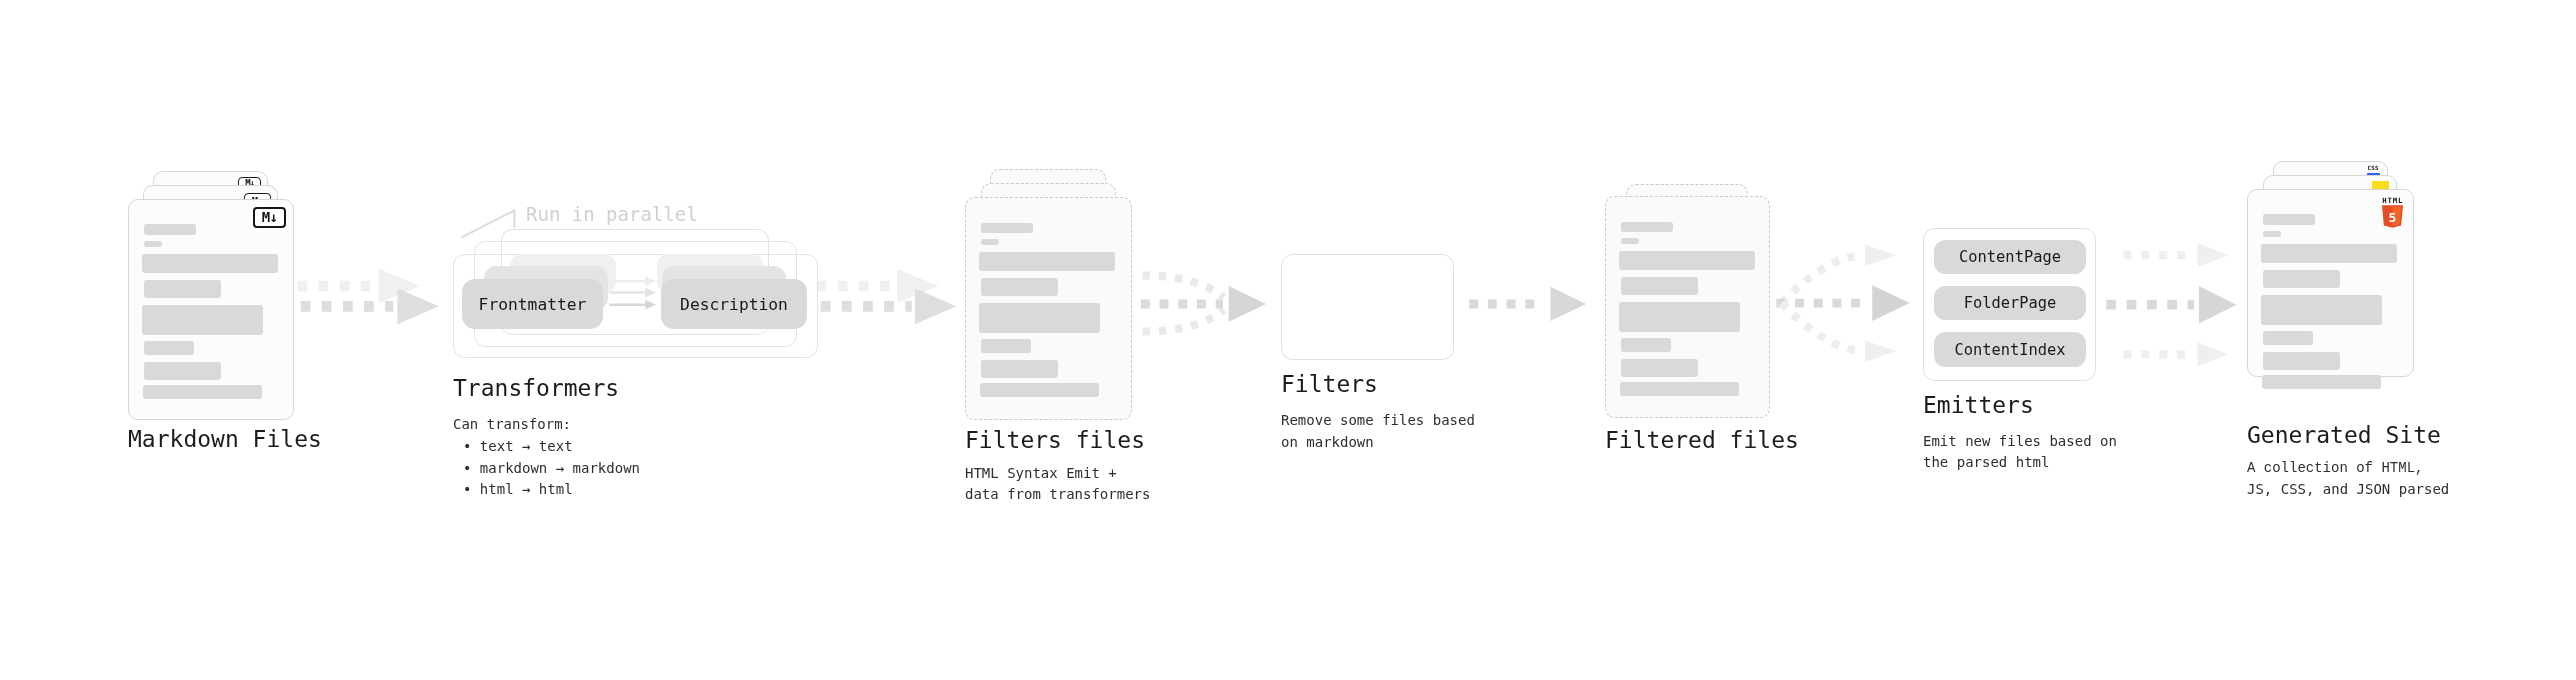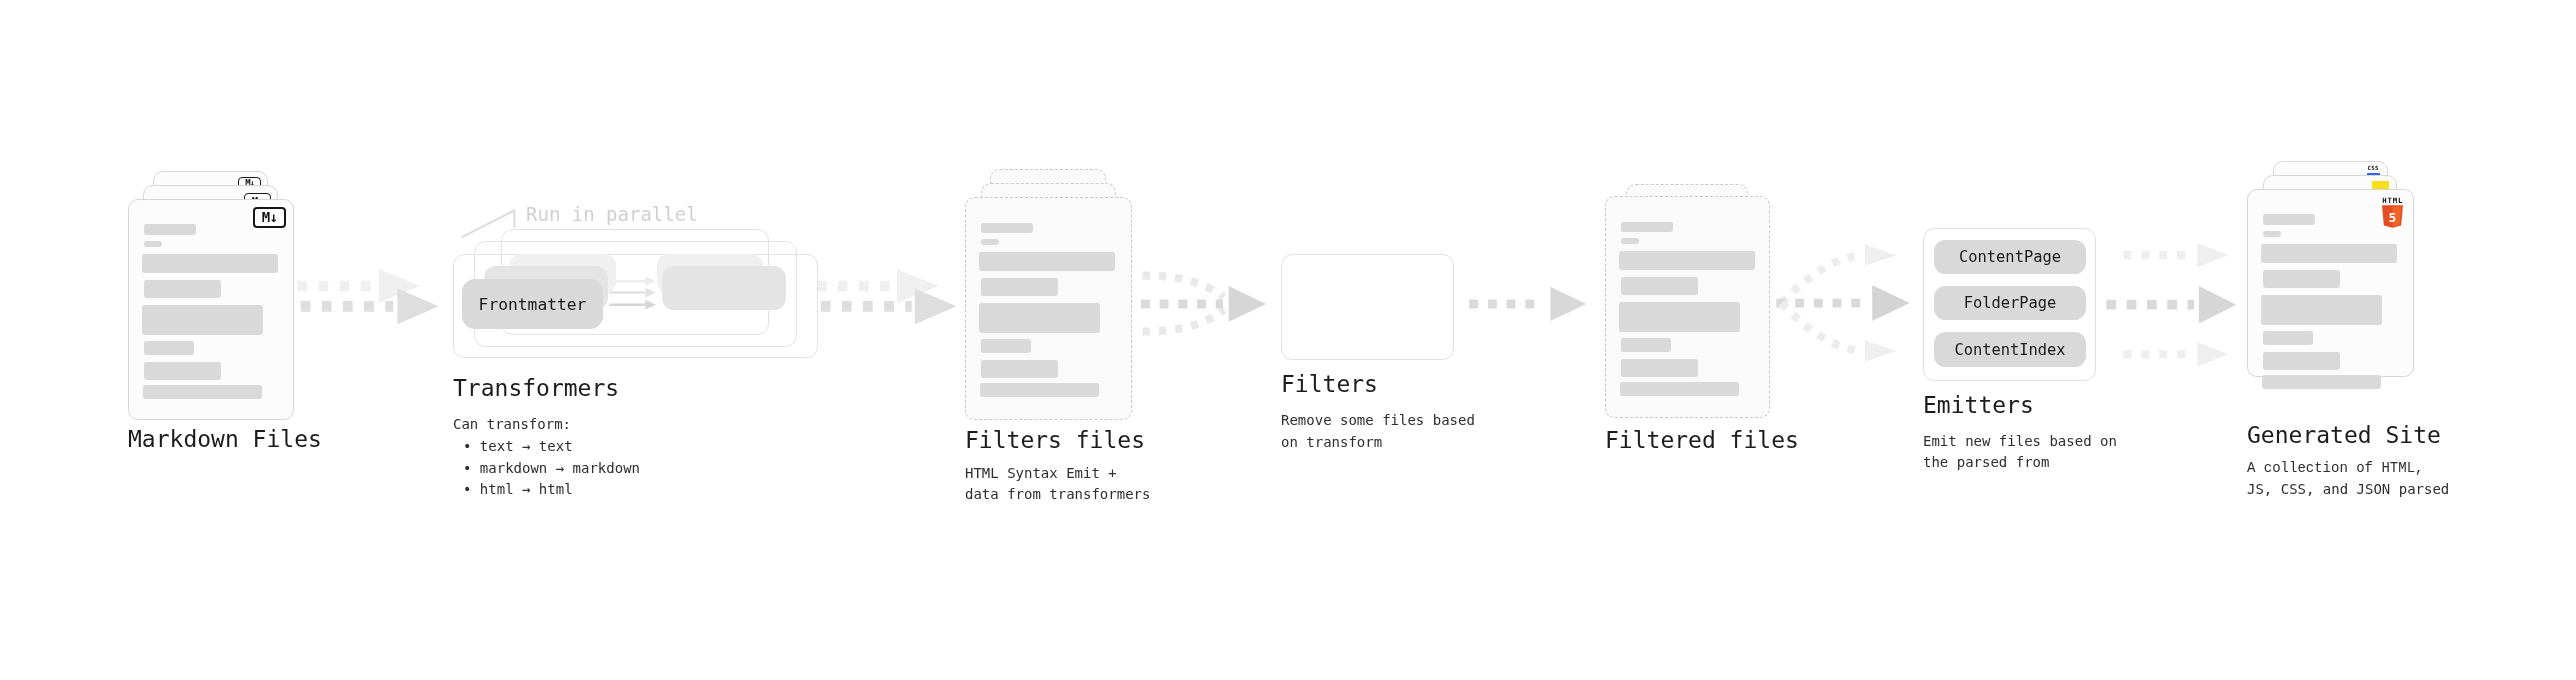--- a/index.html
+++ b/index.html
@@ -129,20 +129,21 @@
   <div class="note-t" style="left:526px;top:203px;">Run in parallel</div>
   <div class="obox" style="left:501px;top:229px;width:268px;height:106px;"></div>
   <div class="obox" style="left:474px;top:241px;width:323px;height:106px;"></div>
   <div class="obox" style="left:453px;top:254px;width:365px;height:104px;"></div>
 
   <div class="pill ghost2" style="left:510px;top:254px;width:106px;height:39px;"></div>
   <div class="pill ghost2" style="left:657px;top:254px;width:106px;height:39px;"></div>
   <div class="pill ghost1" style="left:484px;top:266px;width:124px;height:44px;"></div>
   <div class="pill ghost1" style="left:662px;top:266px;width:124px;height:44px;"></div>
   <div class="pill" style="left:462px;top:279px;width:141px;height:50px;">Frontmatter</div>
+  <div class="pill" style="left:661px;top:279px;width:146px;height:50px;">Description</div>
 
   <div class="title" style="left:453px;top:375px;">Transformers</div>
   <div class="body-t" style="left:453px;top:414px;">Can transform:</div>
   <div class="body-t" style="left:463px;top:436px;">• text → text</div>
   <div class="body-t" style="left:463px;top:458px;">• markdown → markdown</div>
   <div class="body-t" style="left:463px;top:479px;">• html → html</div>
 
   <div style="position:absolute;left:965px;top:169px;width:167px;height:252px;">
     <div class="card dashed" style="left:25px;top:0;width:116px;height:106px;"></div>
     <div class="card dashed" style="left:16.3px;top:14px;width:135px;height:106px;"></div>
@@ -157,21 +158,21 @@
         <div class="sk-line" style="left: 14px; top: 185px; width: 119px; height: 14px;"></div>
       </div>
   </div>
   <div class="title" style="left:965px;top:427px;">Filters files</div>
   <div class="body-t" style="left:965px;top:463px;">HTML Syntax Emit +</div>
   <div class="body-t" style="left:965px;top:484px;">data from transformers</div>
 
   <div class="wbox" style="left:1281px;top:254px;width:173px;height:106px;"></div>
   <div class="title" style="left:1281px;top:371px;">Filters</div>
   <div class="body-t" style="left:1281px;top:410px;">Remove some files based</div>
-  <div class="body-t" style="left:1281px;top:432px;">on transform</div>
+  <div class="body-t" style="left:1281px;top:432px;">on markdown</div>
 
   <div style="position:absolute;left:1605px;top:184px;width:165px;height:236px;">
     <div class="card dashed" style="left:21px;top:0;width:122px;height:81px;"></div>
     <div class="card dashed" style="left:0;top:12.2px;width:165px;height:222px;">
         <div class="sk-line" style="left: 14.6px; top: 24.4px; width: 52px; height: 10.6px;"></div>
         <div class="sk-line" style="left: 14.6px; top: 41px; width: 18px; height: 5.7px;"></div>
         <div class="sk-line" style="left: 13px; top: 54px; width: 136px; height: 18.7px;"></div>
         <div class="sk-line" style="left: 14.6px; top: 80px; width: 77px; height: 18px;"></div>
         <div class="sk-line" style="left: 13px; top: 105px; width: 121px; height: 30px;"></div>
         <div class="sk-line" style="left: 14.6px; top: 141px; width: 50px; height: 14px;"></div>
@@ -180,21 +181,21 @@
       </div>
   </div>
   <div class="title" style="left:1605px;top:427px;">Filtered files</div>
 
   <div class="wbox" style="left:1923px;top:228px;width:173px;height:153px;"></div>
   <div class="pill small" style="left:1934px;top:240px;width:152px;height:34px;">ContentPage</div>
   <div class="pill small" style="left:1934px;top:286px;width:152px;height:34px;">FolderPage</div>
   <div class="pill small" style="left:1934px;top:332px;width:152px;height:35px;">ContentIndex</div>
   <div class="title" style="left:1923px;top:392px;">Emitters</div>
   <div class="body-t" style="left:1923px;top:431px;">Emit new files based on</div>
-  <div class="body-t" style="left:1923px;top:452px;">the parsed from</div>
+  <div class="body-t" style="left:1923px;top:452px;">the parsed html</div>
 
   <div style="position:absolute;left:2247px;top:161px;width:167px;height:248px;">
     <div class="card" style="left:26px;top:0;width:115px;height:98px;">
       <div class="css-badge">
         <div class="word">CSS</div>
         <div class="bar"></div>
       </div>
     </div>
     <div class="card" style="left:16.3px;top:14px;width:134px;height:98px;">
       <div class="js-badge"></div>

